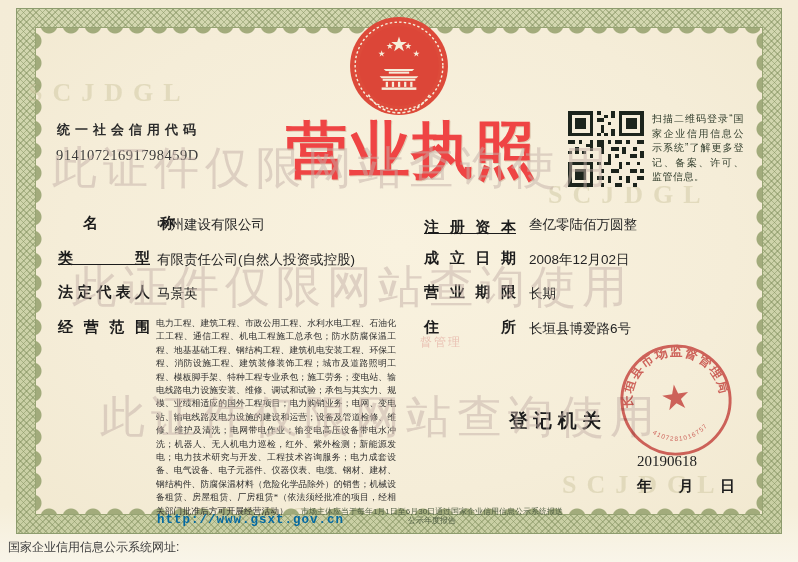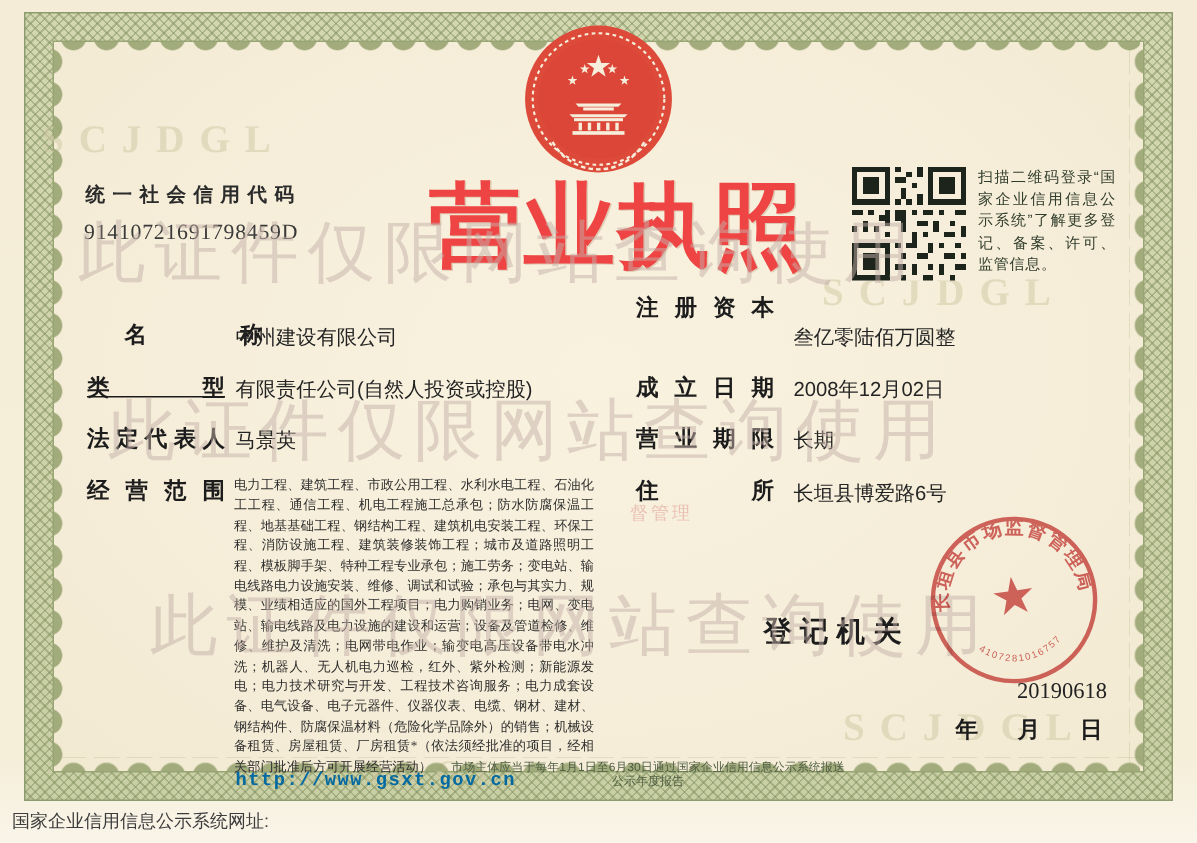--- a/index.html
+++ b/index.html
@@ -70,21 +70,21 @@
   .scope{position:absolute;left:156px;top:317px;width:240px;z-index:4;
       font-family:"Liberation Serif",serif;font-size:8.8px;line-height:13.4px;
       color:#2e2e2e;text-align:justify;white-space:normal;}
 
   
   .authority{position:absolute;left:509px;top:408px;width:92px;z-index:4;
       font-size:19px;font-weight:700;color:#1c1c1c;text-align:justify;text-align-last:justify;}
   .seal{position:absolute;left:617px;top:341px;width:118px;height:118px;z-index:7;
       transform:rotate(-8deg);opacity:.85;mix-blend-mode:multiply;}
   .date-nums{position:absolute;left:596px;top:453px;width:142px;z-index:4;display:flex;
-      justify-content:flex-end;font-family:"Liberation Serif",serif;font-size:15px;color:#222;}
+      justify-content:center;font-family:"Liberation Serif",serif;font-size:15px;color:#222;}
   .date-units{position:absolute;left:637px;top:477px;width:98px;z-index:4;display:flex;
       justify-content:space-between;font-size:15px;font-weight:700;color:#1c1c1c;}
 
   
   .gsxt-url{position:absolute;left:157px;top:513px;z-index:4;
       font-family:Liberation Mono, monospace;font-size:12.5px;font-weight:700;
       letter-spacing:1px;color:#0369a1;}
   .notice{position:absolute;left:300px;top:507px;width:264px;z-index:4;
       font-size:8px;line-height:9.2px;color:#4e5d42;text-align:center;}
   .footer-left{position:absolute;left:8px;top:539px;z-index:4;font-size:12px;color:#3c3c3c;}
@@ -215,21 +215,21 @@
 
   <div class="label lbl-left" style="top:249px;text-decoration:underline;">类型</div>
   <div class="value val-left" style="top:251px;">有限责任公司(自然人投资或控股)</div>
 
   <div class="label lbl-left" style="top:283px;">法定代表人</div>
   <div class="value val-left" style="top:285px;">马景英</div>
 
   <div class="label lbl-left" style="top:318px;">经营范围</div>
   <div class="scope">电力工程、建筑工程、市政公用工程、水利水电工程、石油化工工程、通信工程、机电工程施工总承包；防水防腐保温工程、地基基础工程、钢结构工程、建筑机电安装工程、环保工程、消防设施工程、建筑装修装饰工程；城市及道路照明工程、模板脚手架、特种工程专业承包；施工劳务；变电站、输电线路电力设施安装、维修、调试和试验；承包与其实力、规模、业绩相适应的国外工程项目；电力购销业务；电网、变电站、输电线路及电力设施的建设和运营；设备及管道检修、维修、维护及清洗；电网带电作业；输变电高压设备带电水冲洗；机器人、无人机电力巡检，红外、紫外检测；新能源发电；电力技术研究与开发、工程技术咨询服务；电力成套设备、电气设备、电子元器件、仪器仪表、电缆、钢材、建材、钢结构件、防腐保温材料（危险化学品除外）的销售；机械设备租赁、房屋租赁、厂房租赁*（依法须经批准的项目，经相关部门批准后方可开展经营活动）</div>
 
-  <div class="label lbl-right" style="top:196px;">注册资本</div>
+  <div class="label lbl-right" style="top:218px;text-decoration:underline;">注册资本</div>
   <div class="value val-right" style="top:216px;">叁亿零陆佰万圆整</div>
 
   <div class="label lbl-right" style="top:249px;">成立日期</div>
   <div class="value val-right" style="top:251px;">2008年12月02日</div>
 
   <div class="label lbl-right" style="top:283px;">营业期限</div>
   <div class="value val-right" style="top:285px;">长期</div>
 
   <div class="label lbl-right" style="top:318px;">住所</div>
   <div class="value val-right" style="top:320px;">长垣县博爱路6号</div>

